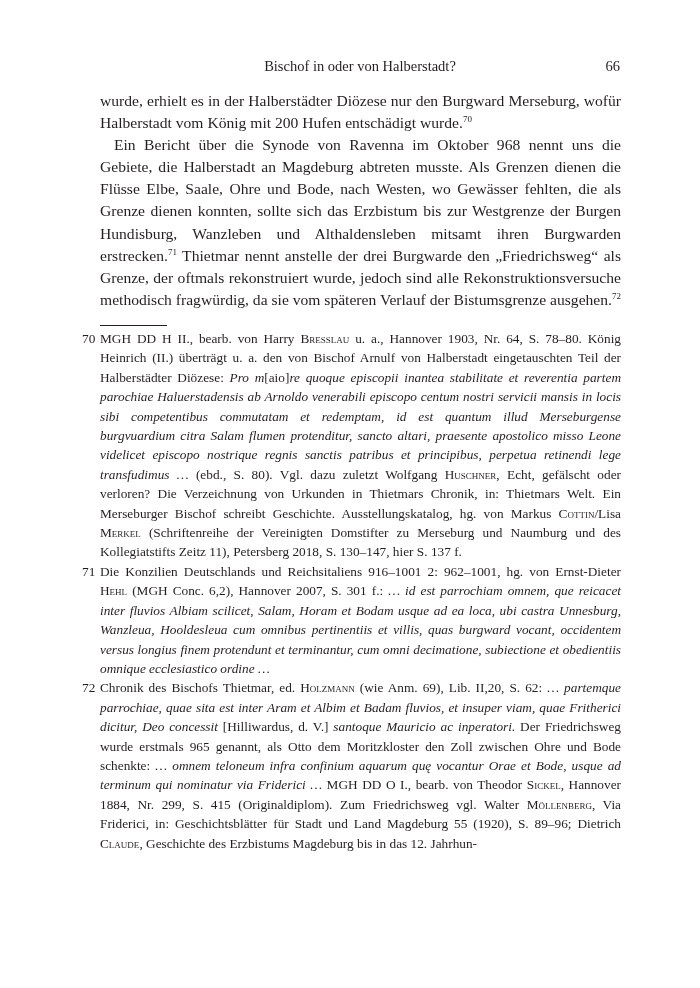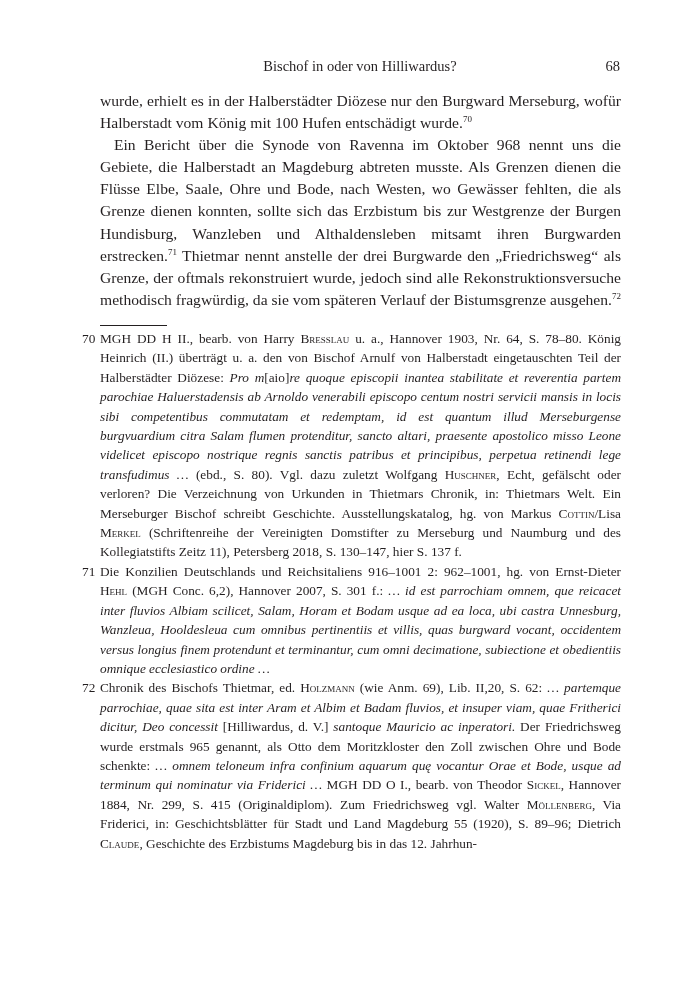--- a/index.html
+++ b/index.html
@@ -24,26 +24,26 @@
   .fn-num { width: 18px; flex: none; }
   .fn-text { flex: 1; text-align: justify; }
   .sc { font-variant: small-caps; }
   i { }
 </style>
 </head>
 <body>
 
 <div class="page">
   <div class="running-head">
-    <span class="rh-title">Bischof in oder von Hilliwardus?</span>
-    <span class="rh-page">68</span>
+    <span class="rh-title">Bischof in oder von Halberstadt?</span>
+    <span class="rh-page">66</span>
   </div>
 
   <div class="body-text" id="body-text">
-      <p><span>wurde, erhielt es in der Halberstädter Diözese nur den Burgward Merseburg, wofür Halberstadt vom König mit 100 Hufen entschädigt wurde.</span><sup>70</sup></p>
+      <p><span>wurde, erhielt es in der Halberstädter Diözese nur den Burgward Merseburg, wofür Halberstadt vom König mit 200 Hufen entschädigt wurde.</span><sup>70</sup></p>
       <p class="indent"><span>Ein Bericht über die Synode von Ravenna im Oktober 968 nennt uns die Gebiete, die Halberstadt an Magdeburg abtreten musste. Als Grenzen dienen die Flüsse Elbe, Saale, Ohre und Bode, nach Westen, wo Gewässer fehlten, die als Grenze dienen konnten, sollte sich das Erzbistum bis zur Westgren­ze der Burgen Hundisburg, Wanzleben und Althaldensleben mitsamt ihren Burgwarden erstrecken.</span><sup>71</sup><span> Thietmar nennt anstelle der drei Burgwarde den „Friedrichsweg“ als Grenze, der oftmals rekonstruiert wurde, jedoch sind alle Rekonstruktionsversuche methodisch fragwürdig, da sie vom späteren Verlauf der Bistumsgrenze ausgehen.</span><sup>72</sup></p>
     </div>
 
   <div class="rule"></div>
 
   <div class="footnotes" id="footnotes">
       <div class="fn">
         <span class="fn-num">70</span>
         <span class="fn-text"><span>MGH DD H II., bearb. von Harry </span><span class="sc">Bresslau</span><span> u. a., Hannover 1903, Nr. 64, S. 78–80. König Heinrich (II.) überträgt u. a. den von Bischof Arnulf von Halberstadt eingetauschten Teil der Halberstädter Diözese: </span><i>Pro m</i><span>[aio]</span><i>re quoque episcopii inan­tea stabilitate et reverentia partem parochiae Haluerstadensis ab Arnoldo venerabili episcopo centum nostri servicii mansis in locis sibi competentibus commutatam et redemptam, id est quantum illud Merseburgense burgvuardium citra Salam flumen protenditur, sancto altari, praesente apostolico misso Leone videlicet episcopo nos­trique regnis sanctis patribus et principibus, perpetua retinendi lege transfudimus …</i><span> (ebd., S. 80). Vgl. dazu zuletzt Wolfgang </span><span class="sc">Huschner</span><span>, Echt, gefälscht oder verloren? Die Verzeichnung von Urkunden in Thietmars Chronik, in: Thietmars Welt. Ein Merseburger Bischof schreibt Geschichte. Ausstellungskatalog, hg. von Markus </span><span class="sc">Cottin</span><span>/Lisa </span><span class="sc">Merkel</span><span> (Schriftenreihe der Vereinigten Domstifter zu Merseburg und Naumburg und des Kollegiatstifts Zeitz 11), Petersberg 2018, S. 130–147, hier S. 137 f.</span></span>
       </div>

